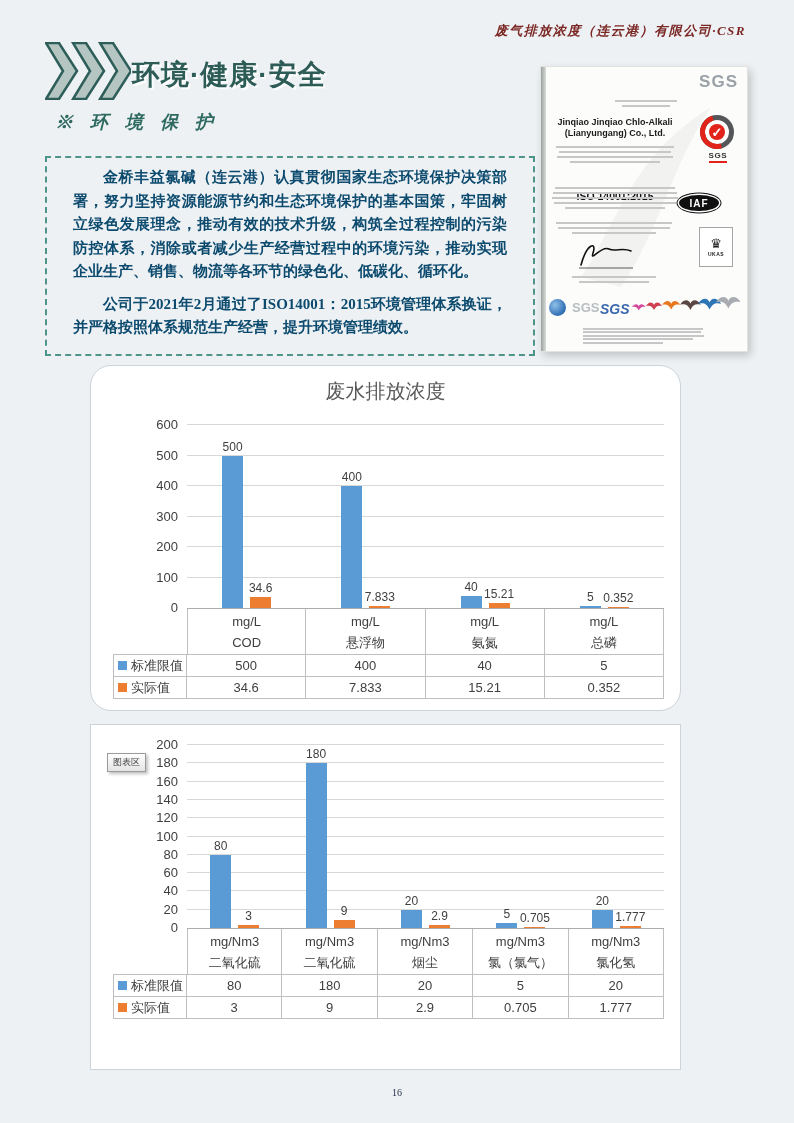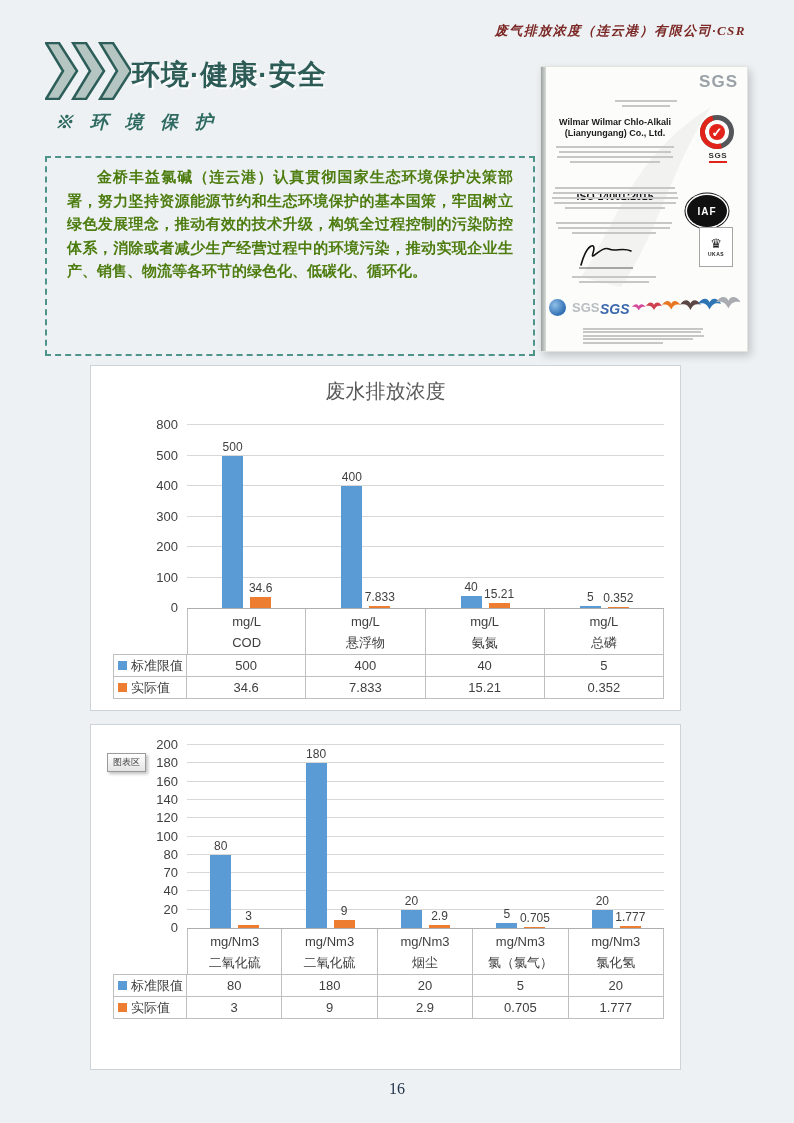--- a/index.html
+++ b/index.html
@@ -22,23 +22,23 @@
   .section-subtitle{
     position:absolute;left:55px;top:110px;margin:0;
     font-size:18px;font-weight:bold;font-style:italic;color:#2e6a60;letter-spacing:6px;
   }
   
   .intro-box{
     position:absolute;left:45px;top:156px;width:462px;height:178px;
     padding:8px 12px 10px;border:2px dashed #4e948b;overflow:hidden;
   }
   .intro-para{
-    margin:0 8px 9px;text-indent:2em;text-align:justify;
+    margin:0 14px 9px;text-indent:2em;text-align:justify;
     font-family:"Liberation Serif",serif;font-weight:600;
-    font-size:15px;line-height:23.5px;color:#4d7c0f;
+    font-size:15px;line-height:23.5px;color:#0c4a6e;
   }
   
   .certificate{
     position:absolute;left:540px;top:66px;width:206px;height:284px;
     background:#fcfcfa;border:1px solid #e2e2de;box-shadow:3px 4px 8px rgba(0,0,0,.18);
   }
   .cert-spine{position:absolute;left:0;top:0;bottom:0;width:5px;
     background:linear-gradient(90deg,#9aa29f,#d9ddda);}
   .cert-sgs-top{position:absolute;top:5px;right:9px;font-size:17px;font-weight:bold;
     color:#9aa1a7;letter-spacing:1px;}
@@ -55,40 +55,40 @@
   .cert-sign{position:absolute;top:172px;left:34px;}
   .cert-sign-lines{position:absolute;top:206px;left:30px;width:86px;}
   .cert-badge{position:absolute;top:48px;right:13px;width:34px;height:34px;
     border:5px solid #55565a;border-radius:50%;box-sizing:border-box;}
   .cert-badge:before{content:"";position:absolute;inset:-5px;border:5px solid transparent;
     border-left-color:#e2231a;border-bottom-color:#e2231a;border-radius:50%;transform:rotate(28deg);}
   .badge-core{position:absolute;inset:4px;background:#e2231a;border-radius:50%;
     color:#fff;font-weight:bold;font-size:13px;display:flex;align-items:center;justify-content:center;}
   .cert-badge-label{position:absolute;top:84px;right:20px;font-size:8px;font-weight:bold;
     color:#333;border-bottom:2px solid #e2231a;padding-bottom:1px;letter-spacing:.5px;}
-  .cert-iaf{position:absolute;top:128px;right:20px;width:40px;height:32px;background:#101010;
+  .cert-iaf{position:absolute;top:128px;right:28px;width:40px;height:16px;background:#101010;
     color:#fff;border-radius:50%;display:flex;align-items:center;justify-content:center;
     font-size:10px;font-weight:bold;letter-spacing:1px;
     box-shadow:0 0 0 1.5px #fff,0 0 0 2.5px #101010;}
   .cert-ukas{position:absolute;top:160px;right:14px;width:32px;height:38px;border:1px solid #a5a5a5;
     display:flex;flex-direction:column;align-items:center;justify-content:center;color:#1a1a1a;background:#fff;}
   .cert-ukas .crown{font-size:13px;line-height:13px;}
   .cert-ukas .ukas-label{font-size:5px;font-weight:bold;letter-spacing:.5px;margin-top:1px;}
   .cert-birds{position:absolute;top:224px;left:8px;right:6px;height:32px;display:flex;align-items:center;}
   .globe{width:17px;height:17px;border-radius:50%;margin-right:4px;flex:none;
     background:radial-gradient(circle at 35% 35%,#8fc0e8,#2f6db3 70%);}
   .cert-footnote{position:absolute;bottom:6px;left:42px;width:122px;}
   .cert-footnote .bar{height:2px;margin:1.5px 0;}
   
   .chart-card{
     position:absolute;left:90px;width:591px;height:346px;
     background:#fff;border:1px solid #ccd3d9;box-sizing:border-box;
   }
   .chart-card.second{top:724px;}
-  .chart-card.first{top:365px;}
+  .chart-card.first{top:365px;border-radius:21px;}
   .chart-title{margin:12px 0 0;text-align:center;font-size:20px;font-weight:400;color:#595959;}
   .chart-tooltip{
     position:absolute;left:16px;top:28px;padding:2px 5px;font-size:9px;color:#444;
     border:1px solid #9b9b9b;background:linear-gradient(#ffffff,#e4e4e4);
     box-shadow:2px 2px 3px rgba(0,0,0,.25);
   }
   .chart-grid{display:grid;margin:20px 16px 0 22px;}
   .y-axis{position:relative;height:183px;grid-column:1;}
   .y-tick{position:absolute;right:9px;font-size:13px;line-height:14px;color:#404040;}
   .plot{position:relative;height:183px;border-bottom:1px solid #adadad;display:flex;}
@@ -102,52 +102,53 @@
     border-right:1px solid #bfbfbf;border-bottom:1px solid #bfbfbf;
     font-size:13px;color:#404040;background:#fff;box-sizing:border-box;}
   .tc.first{border-left:1px solid #bfbfbf;}
   .t-head{flex-direction:column;height:46px;line-height:21px;}
   .t-row-label{justify-content:flex-start;padding-left:4px;height:22px;border-left:1px solid #bfbfbf;}
   .t-val{height:22px;}
   .t-corner{border:none;border-bottom:1px solid #bfbfbf;background:transparent;}
   .swatch{width:9px;height:9px;display:inline-block;margin-right:4px;flex:none;}
   
   .page-number{position:absolute;bottom:25px;left:0;right:0;text-align:center;
-    font-family:"Liberation Serif",serif;font-size:16px;color:#24344d;}
+    font-family:"Liberation Serif",serif;font-size:10px;color:#24344d;}
 </style>
 </head>
 <body>
 
 <div class="header-company">废气排放浓度（连云港）有限公司·CSR</div>
 
 <svg class="chevrons" viewBox="0 0 86 58">
   <g fill="#b5c6c2" stroke="#2e5e59" stroke-width="2.5" stroke-linejoin="miter">
     <polygon points="1,1 14,1 32,29 14,57 1,57 18,29"></polygon>
     <polygon points="28,1 41,1 59,29 41,57 28,57 45,29"></polygon>
     <polygon points="55,1 68,1 86,29 68,57 55,57 72,29"></polygon>
   </g>
 </svg>
 <h1 class="section-title">环境·健康·安全</h1>
 <h2 class="section-subtitle">※ 环 境 保 护</h2>
 
 <div class="intro-box">
   <p class="intro-para">金桥丰益氯碱（连云港）认真贯彻国家生态环境保护决策部署，努力坚持资源能源节约和生态环境保护的基本国策，牢固树立绿色发展理念，推动有效的技术升级，构筑全过程控制的污染防控体系，消除或者减少生产经营过程中的环境污染，推动实现企业生产、销售、物流等各环节的绿色化、低碳化、循环化。</p>
+  <p class="intro-para">公司于2021年2月通过了ISO14001：2015环境管理体系换证，并严格按照体系规范生产经营，提升环境管理绩效。</p>
 </div>
 
 <aside class="certificate">
   <div class="cert-spine"></div>
   <svg class="cert-watermark" width="160" height="200" viewBox="0 0 160 200">
     <path d="M20 180 C60 120 70 60 150 10 C110 70 100 130 60 190 Z" fill="#777"></path>
   </svg>
   <div class="cert-sgs-top">SGS</div>
   <div class="cert-top-lines">
     <div class="bar" style="width:62px"></div>
       <div class="bar" style="width:48px"></div>
   </div>
-  <div class="cert-company">Wilmar Wilmar Chlo-Alkali (Lianyungang) Co., Ltd.</div>
+  <div class="cert-company">Jinqiao Jinqiao Chlo-Alkali (Lianyungang) Co., Ltd.</div>
   <div class="cert-addr">
     <div class="bar" style="width:118px"></div>
       <div class="bar" style="width:112px"></div>
     <div class="bar" style="width:116px"></div>
       <div class="bar" style="width:90px"></div>
   </div>
   <div class="cert-standard">ISO 14001:2015</div>
   <div class="cert-desc">
     <div class="bar" style="width:120px"></div>
       <div class="bar" style="width:124px"></div>
@@ -216,21 +217,21 @@
 <section class="chart-card first">
   <h3 class="chart-title">废水排放浓度</h3>
   <div class="chart-grid" style="grid-template-columns: 74px repeat(4, 1fr);">
       <div class="y-axis">
         <span class="y-tick" style="top: 176px;">0</span>
         <span class="y-tick" style="top: 145.5px;">100</span>
         <span class="y-tick" style="top: 115px;">200</span>
         <span class="y-tick" style="top: 84.5px;">300</span>
         <span class="y-tick" style="top: 54px;">400</span>
         <span class="y-tick" style="top: 23.5px;">500</span>
-        <span class="y-tick" style="top: -7px;">800</span>
+        <span class="y-tick" style="top: -7px;">600</span>
       </div>
       <div class="plot" style="grid-column: 2 / -1;">
         <div class="gridline" style="bottom: 30.5px;"></div>
         <div class="gridline" style="bottom: 61px;"></div>
         <div class="gridline" style="bottom: 91.5px;"></div>
         <div class="gridline" style="bottom: 122px;"></div>
         <div class="gridline" style="bottom: 152.5px;"></div>
         <div class="gridline" style="bottom: 183px;"></div>
         <div class="plot-col">
           <div class="barwrap">
@@ -303,21 +304,21 @@
     </div>
 </section>
 
 <section class="chart-card second">
   <div class="chart-tooltip">图表区</div>
   <div class="chart-grid" style="grid-template-columns: 74px repeat(5, 1fr);">
       <div class="y-axis">
         <span class="y-tick" style="top: 176px;">0</span>
         <span class="y-tick" style="top: 157.7px;">20</span>
         <span class="y-tick" style="top: 139.4px;">40</span>
-        <span class="y-tick" style="top: 121.1px;">70</span>
+        <span class="y-tick" style="top: 121.1px;">60</span>
         <span class="y-tick" style="top: 102.8px;">80</span>
         <span class="y-tick" style="top: 84.5px;">100</span>
         <span class="y-tick" style="top: 66.2px;">120</span>
         <span class="y-tick" style="top: 47.9px;">140</span>
         <span class="y-tick" style="top: 29.6px;">160</span>
         <span class="y-tick" style="top: 11.3px;">180</span>
         <span class="y-tick" style="top: -7px;">200</span>
       </div>
       <div class="plot" style="grid-column: 2 / -1;">
         <div class="gridline" style="bottom: 18.3px;"></div>

